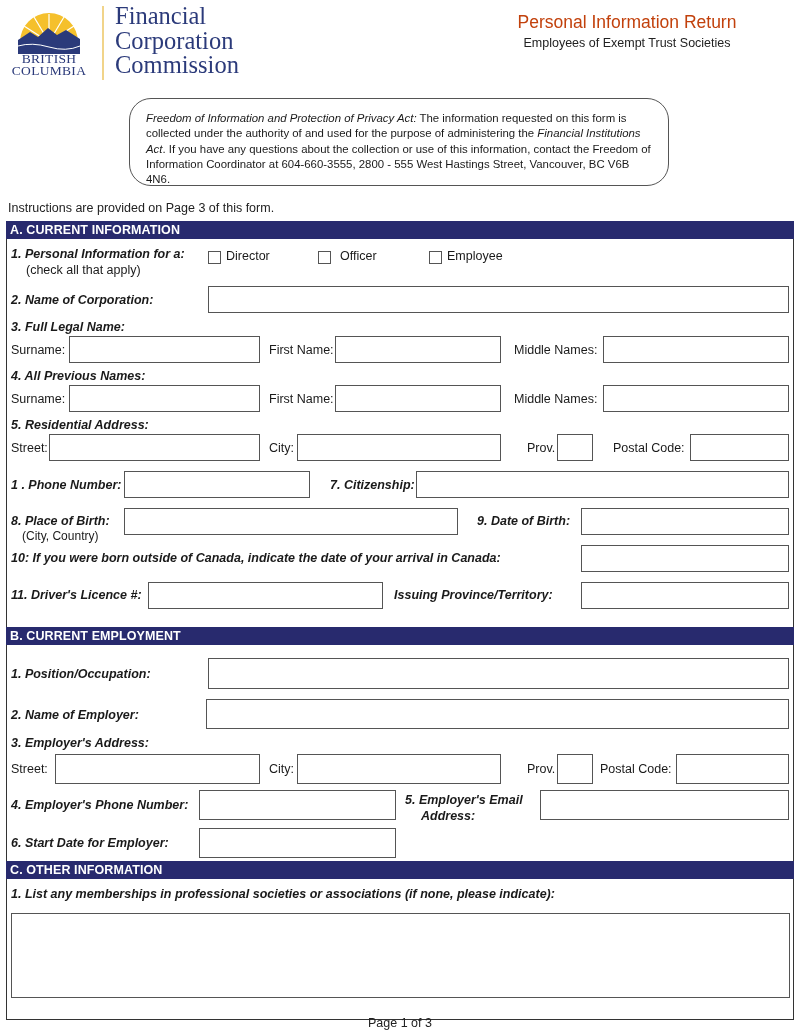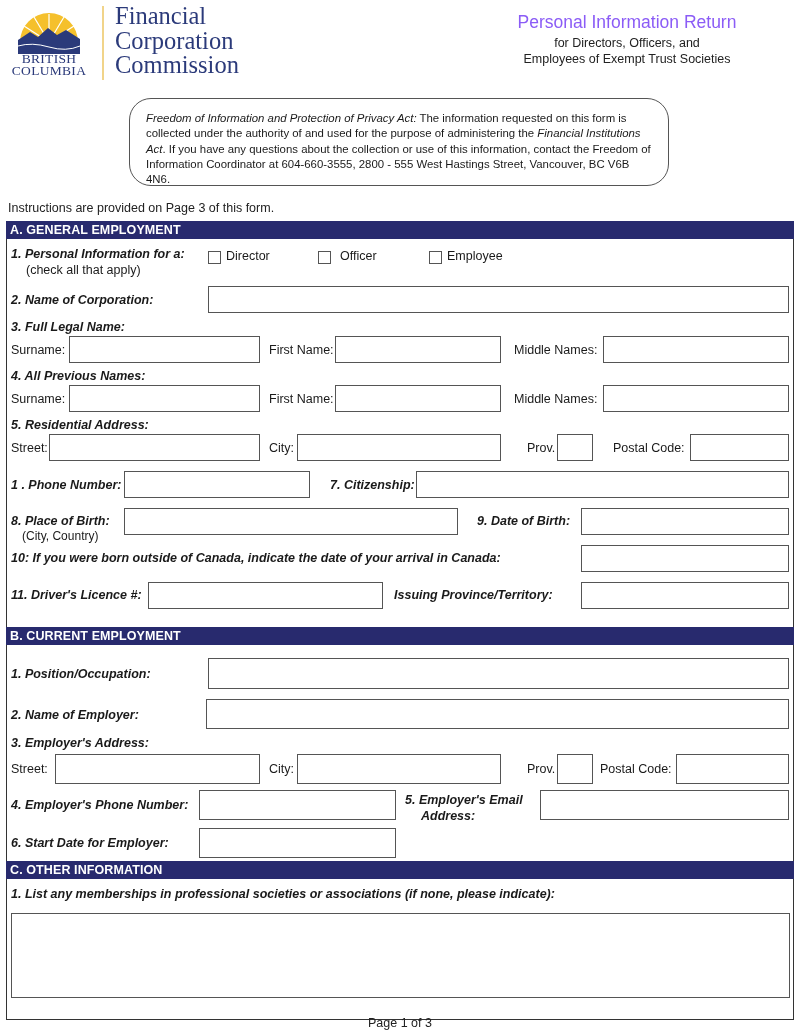--- a/index.html
+++ b/index.html
@@ -6,21 +6,21 @@
   html, body { width: 800px; height: 1035px; background: #ffffff; overflow: hidden; }
   body { position: relative; font-family: "Liberation Sans", "DejaVu Sans", sans-serif; color: #1a1a1a; }
   .abs { position: absolute; }
 
   
   .logo-sun { left: 12px; top: 6px; width: 74px; height: 50px; }
   .bc-text { left: 6px; top: 53px; width: 86px; font-family: "Liberation Serif", "DejaVu Serif", serif; color: #2b3a7a; font-size: 13.5px; line-height: 12px; text-align: center; letter-spacing: 0.3px; }
   .logo-divider { left: 102px; top: 6px; width: 2px; height: 74px; background: #f1d48a; }
   .fic-name { left: 115px; top: 4px; font-family: "Liberation Serif", "DejaVu Serif", serif; color: #2b3a7a; font-size: 24.5px; line-height: 24.5px; }
 
-  .title-main { left: 480px; top: 12px; width: 294px; text-align: center; font-size: 17.5px; color: #8b5cf6; }
+  .title-main { left: 480px; top: 12px; width: 294px; text-align: center; font-size: 17.5px; color: #c2410c; }
   .title-sub { left: 480px; top: 36px; width: 294px; text-align: center; font-size: 12.5px; line-height: 15.5px; color: #222; }
 
   .privacy-box { left: 129px; top: 98px; width: 540px; height: 88px; border: 1.2px solid #555; border-radius: 22px; padding: 12px 14px 0 16px; font-size: 11.4px; line-height: 15.3px; color: #1a1a1a; }
   .privacy-box i { font-style: italic; }
 
   .instructions { left: 8px; top: 201px; font-size: 12.5px; color: #222; }
 
   .frame { left: 6px; top: 221px; width: 788px; height: 799px; border: 1.2px solid #333; border-top: none; }
 
   .section-head { left: 6px; width: 788px; height: 18px; background: #282a6e; color: #ffffff; font-weight: bold; font-size: 12.5px; line-height: 18px; padding-left: 4px; letter-spacing: 0.1px; }
@@ -55,31 +55,30 @@
 </div>
 <div class="abs logo-divider"></div>
 <div class="abs fic-name">
   <div>Financial</div>
   <div>Corporation</div>
   <div>Commission</div>
 </div>
 
 <div class="abs title-main">Personal Information Return</div>
 <div class="abs title-sub">
-  <div>for Directors,  Officers, and</div>
   <div>Employees of Exempt Trust Societies</div>
 </div>
 
 <div class="abs privacy-box"><i>Freedom of Information and Protection of Privacy Act:</i><span>  The information requested on this form is collected under the authority of and used for the purpose of administering the </span><i>Financial Institutions Act</i><span>. If you have any questions about the collection or use of this information, contact the Freedom of Information Coordinator at 604-660-3555, 2800 - 555 West Hastings Street, Vancouver, BC  V6B 4N6.</span></div>
 
 <div class="abs instructions">Instructions are provided on Page 3 of this form.</div>
 
 <div class="abs frame"></div>
 
-<div class="abs section-head" style="top:221px;">A.  GENERAL EMPLOYMENT</div>
+<div class="abs section-head" style="top:221px;">A.  CURRENT INFORMATION</div>
 
 <div class="abs lbl b" style="left:11px; top:247px;">1. Personal Information for a:</div>
 <div class="abs lbl" style="left:26px; top:263px;">(check all that apply)</div>
 
 <div class="abs checkbox" style="left:208px; top:251px;"></div>
 <div class="abs lbl" style="left:226px; top:249px;">Director</div>
 <div class="abs checkbox" style="left:318px; top:251px;"></div>
 <div class="abs lbl" style="left:340px; top:249px;">Officer</div>
 <div class="abs checkbox" style="left:429px; top:251px;"></div>
 <div class="abs lbl" style="left:447px; top:249px;">Employee</div>

